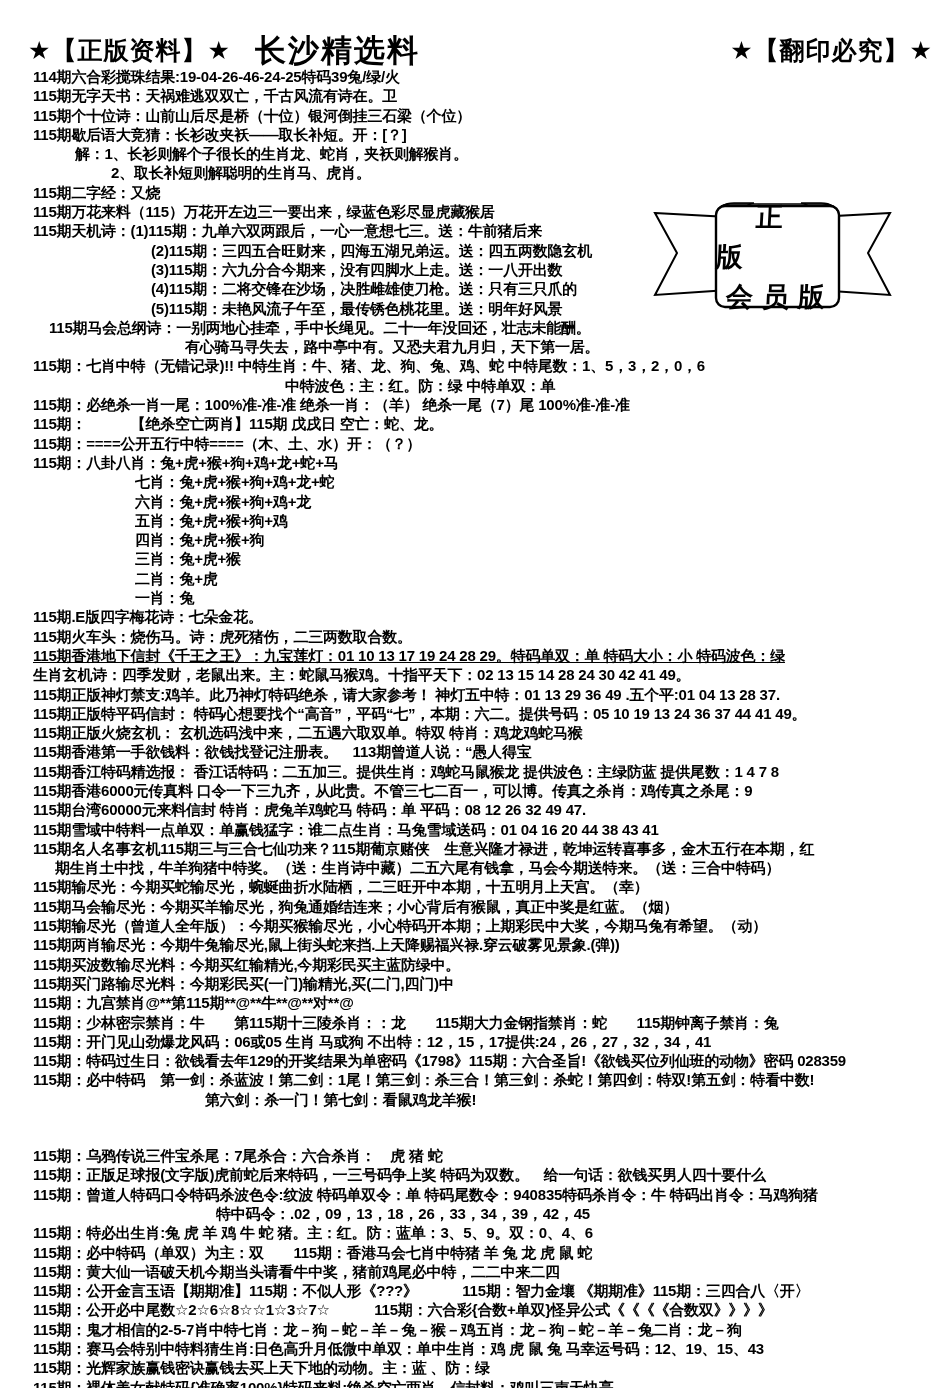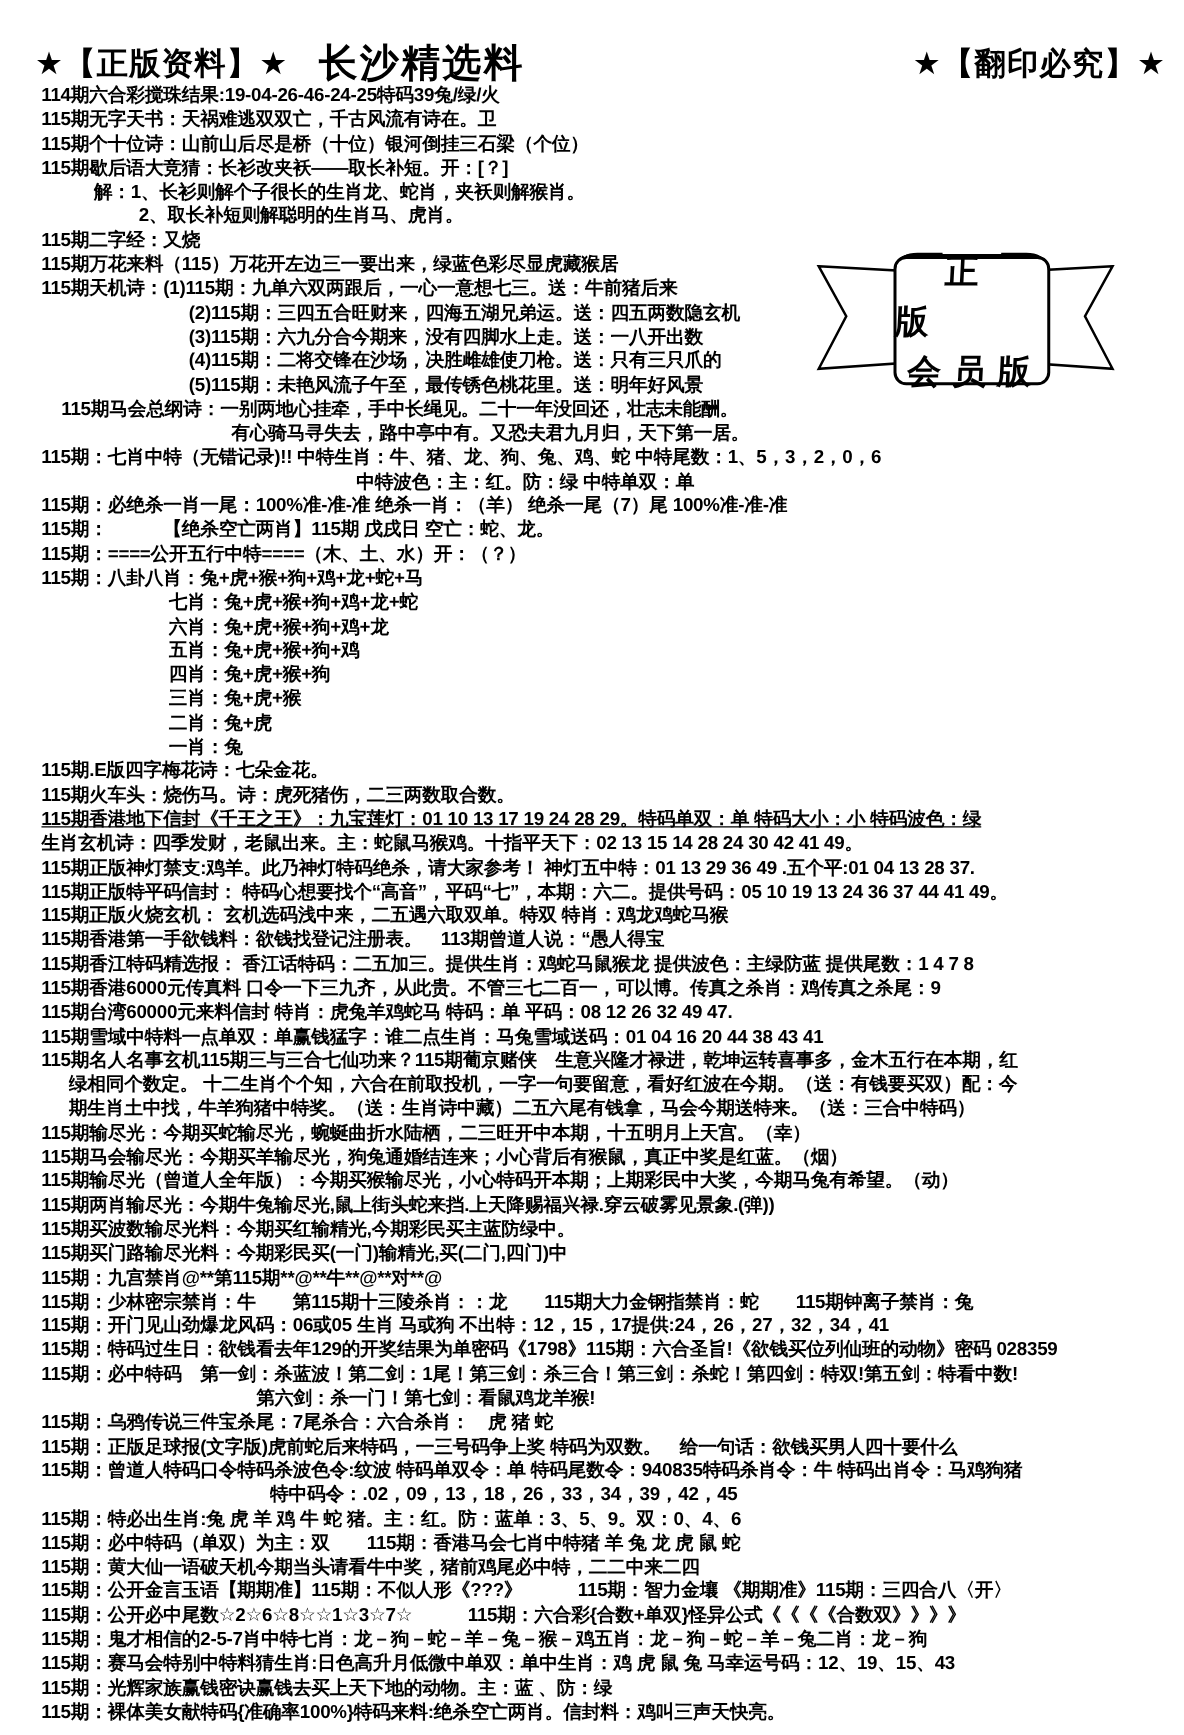--- a/index.html
+++ b/index.html
@@ -75,35 +75,34 @@
       <div class="line" style="margin-left: 0px;">生肖玄机诗：四季发财，老鼠出来。主：蛇鼠马猴鸡。十指平天下：02 13 15 14 28 24 30 42 41 49。</div>
       <div class="line" style="margin-left: 0px;">115期正版神灯禁支:鸡羊。此乃神灯特码绝杀，请大家参考！ 神灯五中特：01 13 29 36 49 .五个平:01 04 13 28 37.</div>
       <div class="line" style="margin-left: 0px;">115期正版特平码信封： 特码心想要找个“高音”，平码“七”，本期：六二。提供号码：05 10 19 13 24 36 37 44 41 49。</div>
       <div class="line" style="margin-left: 0px;">115期正版火烧玄机： 玄机选码浅中来，二五遇六取双单。特双 特肖：鸡龙鸡蛇马猴</div>
       <div class="line" style="margin-left: 0px;">115期香港第一手欲钱料：欲钱找登记注册表。　113期曾道人说：“愚人得宝</div>
       <div class="line" style="margin-left: 0px;">115期香江特码精选报： 香江话特码：二五加三。提供生肖：鸡蛇马鼠猴龙 提供波色：主绿防蓝 提供尾数：1 4 7 8</div>
       <div class="line" style="margin-left: 0px;">115期香港6000元传真料 口令一下三九齐，从此贵。不管三七二百一，可以博。传真之杀肖：鸡传真之杀尾：9</div>
       <div class="line" style="margin-left: 0px;">115期台湾60000元来料信封  特肖：虎兔羊鸡蛇马 特码：单 平码：08 12 26 32 49 47.</div>
       <div class="line" style="margin-left: 0px;">115期雪域中特料一点单双：单赢钱猛字：谁二点生肖：马兔雪域送码：01 04 16 20 44 38 43 41</div>
       <div class="line" style="margin-left: 0px;">115期名人名事玄机115期三与三合七仙功来？115期葡京赌侠　生意兴隆才禄进，乾坤运转喜事多，金木五行在本期，红</div>
-      <div class="line" style="margin-left: 22px;">绿相同个数定。 十二生肖个个知，六合在前取投机，一字一句要留意，看好红波在今期。（送：有钱要买双）配：今</div>
       <div class="line" style="margin-left: 22px;">期生肖土中找，牛羊狗猪中特奖。（送：生肖诗中藏）二五六尾有钱拿，马会今期送特来。（送：三合中特码）</div>
       <div class="line" style="margin-left: 0px;">115期输尽光：今期买蛇输尽光，蜿蜒曲折水陆栖，二三旺开中本期，十五明月上天宫。（幸）</div>
       <div class="line" style="margin-left: 0px;">115期马会输尽光：今期买羊输尽光，狗兔通婚结连来；小心背后有猴鼠，真正中奖是红蓝。（烟）</div>
       <div class="line" style="margin-left: 0px;">115期输尽光（曾道人全年版）：今期买猴输尽光，小心特码开本期；上期彩民中大奖，今期马兔有希望。（动）</div>
       <div class="line" style="margin-left: 0px;">115期两肖输尽光：今期牛兔输尽光,鼠上街头蛇来挡.上天降赐福兴禄.穿云破雾见景象.(弹))</div>
       <div class="line" style="margin-left: 0px;">115期买波数输尽光料：今期买红输精光,今期彩民买主蓝防绿中。</div>
       <div class="line" style="margin-left: 0px;">115期买门路输尽光料：今期彩民买(一门)输精光,买(二门,四门)中</div>
       <div class="line" style="margin-left: 0px;">115期：九宫禁肖@**第115期**@**牛**@**对**@</div>
       <div class="line" style="margin-left: 0px;">115期：少林密宗禁肖：牛　　第115期十三陵杀肖：：龙　　115期大力金钢指禁肖：蛇　　115期钟离子禁肖：兔</div>
       <div class="line" style="margin-left: 0px;">115期：开门见山劲爆龙风码：06或05 生肖 马或狗 不出特：12，15，17提供:24，26，27，32，34，41</div>
       <div class="line" style="margin-left: 0px;">115期：特码过生日：欲钱看去年129的开奖结果为单密码《1798》115期：六合圣旨!《欲钱买位列仙班的动物》密码 028359</div>
       <div class="line" style="margin-left: 0px;">115期：必中特码　第一剑：杀蓝波！第二剑：1尾！第三剑：杀三合！第三剑：杀蛇！第四剑：特双!第五剑：特看中数!</div>
       <div class="line" style="margin-left: 172px;">第六剑：杀一门！第七剑：看鼠鸡龙羊猴!</div>
-      <div class="line" style="margin-left: 0px;">115期：乌鸦传说三件宝杀尾：7尾杀合：六合杀肖：　虎 猪 蛇</div>
+      <div class="line" style="margin-left: 0px; margin-top: 37px;">115期：乌鸦传说三件宝杀尾：7尾杀合：六合杀肖：　虎 猪 蛇</div>
       <div class="line" style="margin-left: 0px;">115期：正版足球报(文字版)虎前蛇后来特码，一三号码争上奖 特码为双数。　给一句话：欲钱买男人四十要什么</div>
       <div class="line" style="margin-left: 0px;">115期：曾道人特码口令特码杀波色令:纹波 特码单双令：单 特码尾数令：940835特码杀肖令：牛 特码出肖令：马鸡狗猪</div>
       <div class="line" style="margin-left: 183px;">特中码令：.02，09，13，18，26，33，34，39，42，45</div>
       <div class="line" style="margin-left: 0px;">115期：特必出生肖:兔 虎 羊 鸡 牛 蛇 猪。主：红。防：蓝单：3、5、9。双：0、4、6</div>
       <div class="line" style="margin-left: 0px;">115期：必中特码（单双）为主：双　　115期：香港马会七肖中特猪 羊 兔 龙 虎 鼠 蛇</div>
       <div class="line" style="margin-left: 0px;">115期：黄大仙一语破天机今期当头请看牛中奖，猪前鸡尾必中特，二二中来二四</div>
       <div class="line" style="margin-left: 0px;">115期：公开金言玉语【期期准】115期：不似人形《???》　　　115期：智力金壤 《期期准》115期：三四合八〈开〉</div>
       <div class="line" style="margin-left: 0px;">115期：公开必中尾数☆2☆6☆8☆☆1☆3☆7☆　　　115期：六合彩{合数+单双}怪异公式《《《《合数双》》》》</div>
       <div class="line" style="margin-left: 0px;">115期：鬼才相信的2-5-7肖中特七肖：龙－狗－蛇－羊－兔－猴－鸡五肖：龙－狗－蛇－羊－兔二肖：龙－狗</div>
       <div class="line" style="margin-left: 0px;">115期：赛马会特别中特料猜生肖:日色高升月低微中单双：单中生肖：鸡 虎 鼠 兔 马幸运号码：12、19、15、43</div>

